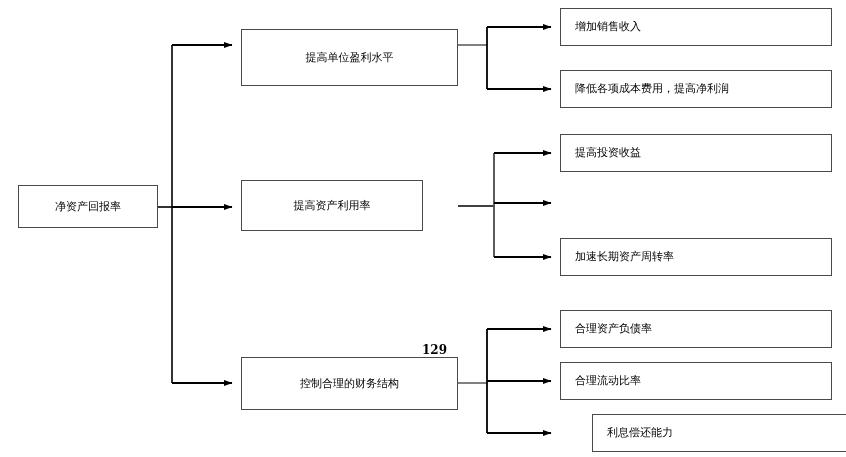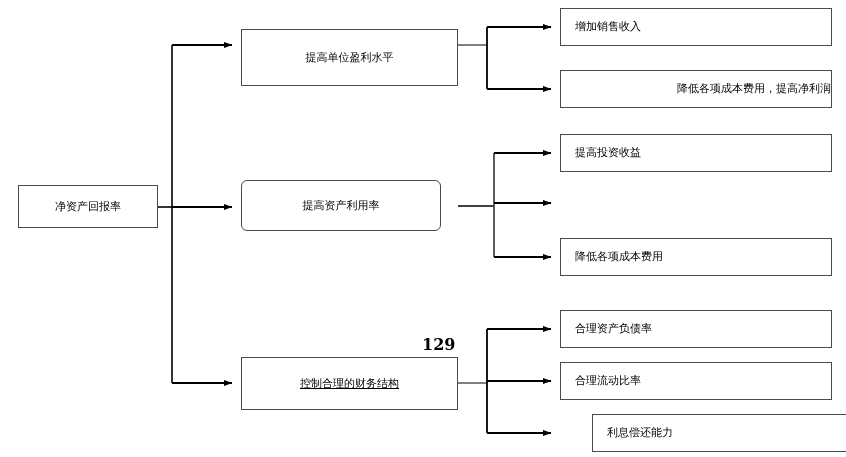--- a/index.html
+++ b/index.html
@@ -47,40 +47,40 @@
     padding-left: 14px;
     text-align: left;
   }
   .root {
     left: 18px;
     top: 185px;
     width: 140px;
     height: 43px;
   }
   .mid1 { left: 241px; top: 17px;  width: 217px; height: 57px; margin-top: 12px; }
-  .mid2 { left: 241px; top: 180px; width: 200px; height: 51px; border-radius: 6px; }
-  .mid3 { left: 241px; top: 357px; width: 217px; height: 53px; text-decoration: underline; }
+  .mid2 { left: 241px; top: 180px; width: 182px; height: 51px; }
+  .mid3 { left: 241px; top: 357px; width: 217px; height: 53px; }
 
   .leaf { left: 560px; width: 272px; height: 38px; }
   .leaf1 { top: 8px; }
-  .leaf2 { top: 70px; justify-content: flex-end; }
+  .leaf2 { top: 70px; }
   .leaf3 { top: 134px; }
   .leaf4 { top: 184px; }
   .leaf5 { top: 238px; }
   .leaf6 { top: 310px; }
   .leaf7 { top: 362px; }
   .leaf8 { top: 414px; margin-left: 32px; }
 
   .page-number {
     position: absolute;
     left: 422px;
-    top: 335px;
+    top: 343px;
     font-family: "DejaVu Serif", "Liberation Serif", serif;
     font-weight: bold;
-    font-size: 16px;
+    font-size: 12px;
     color: #000000;
     z-index: 3;
   }
 </style>
 </head>
 <body>
 
 <div id="canvas">
 
   <svg id="edges" viewBox="0 0 846 457" xmlns="http://www.w3.org/2000/svg">
@@ -157,21 +157,21 @@
   <div class="node leaf leaf2 left-text">
     <span class="label">降低各项成本费用，提高净利润</span>
   </div>
 
   <div class="node leaf leaf3 left-text">
     <span class="label">提高投资收益</span>
   </div>
 
 
   <div class="node leaf leaf5 left-text">
-    <span class="label">降低各项成本费用</span>
+    <span class="label">加速长期资产周转率</span>
   </div>
 
   <div class="node leaf leaf6 left-text">
     <span class="label">合理资产负债率</span>
   </div>
 
   <div class="node leaf leaf7 left-text">
     <span class="label">合理流动比率</span>
   </div>
 

